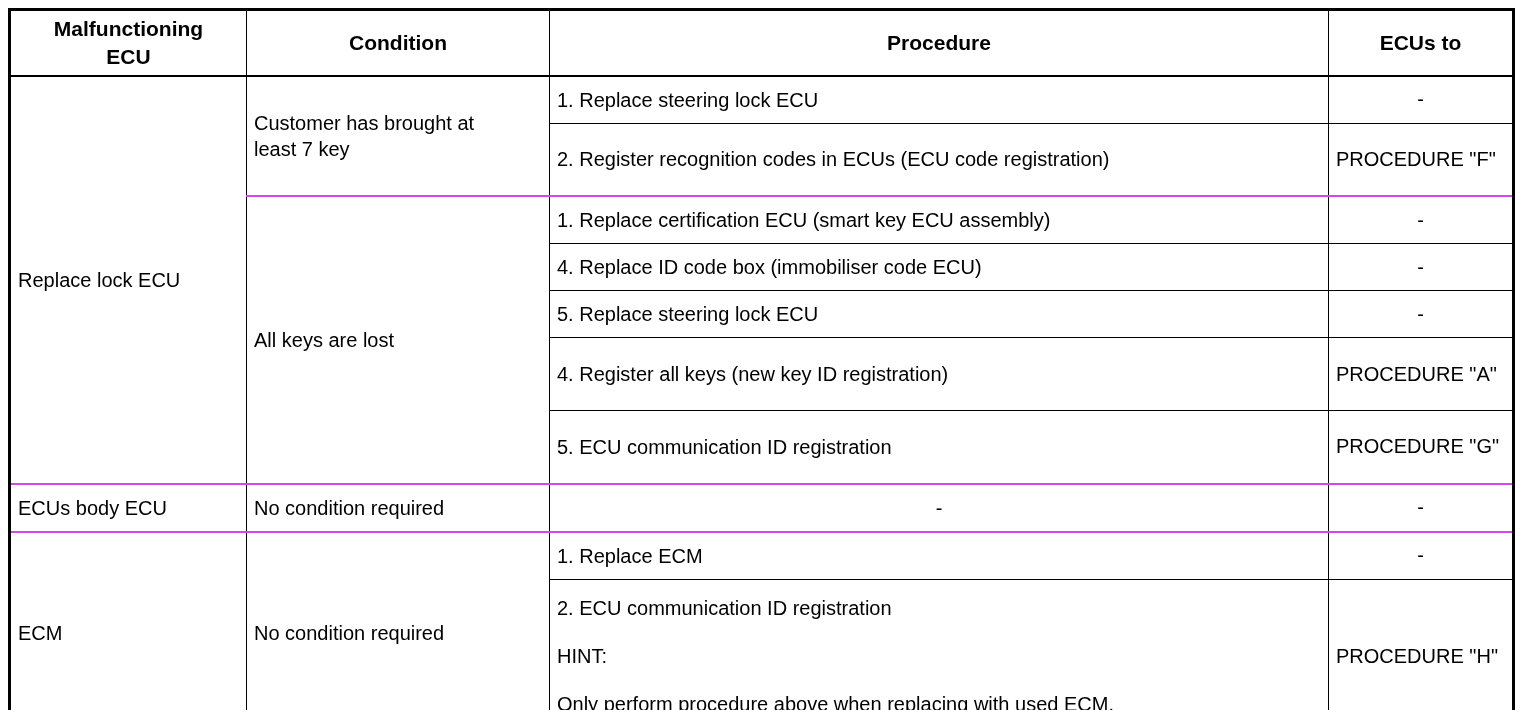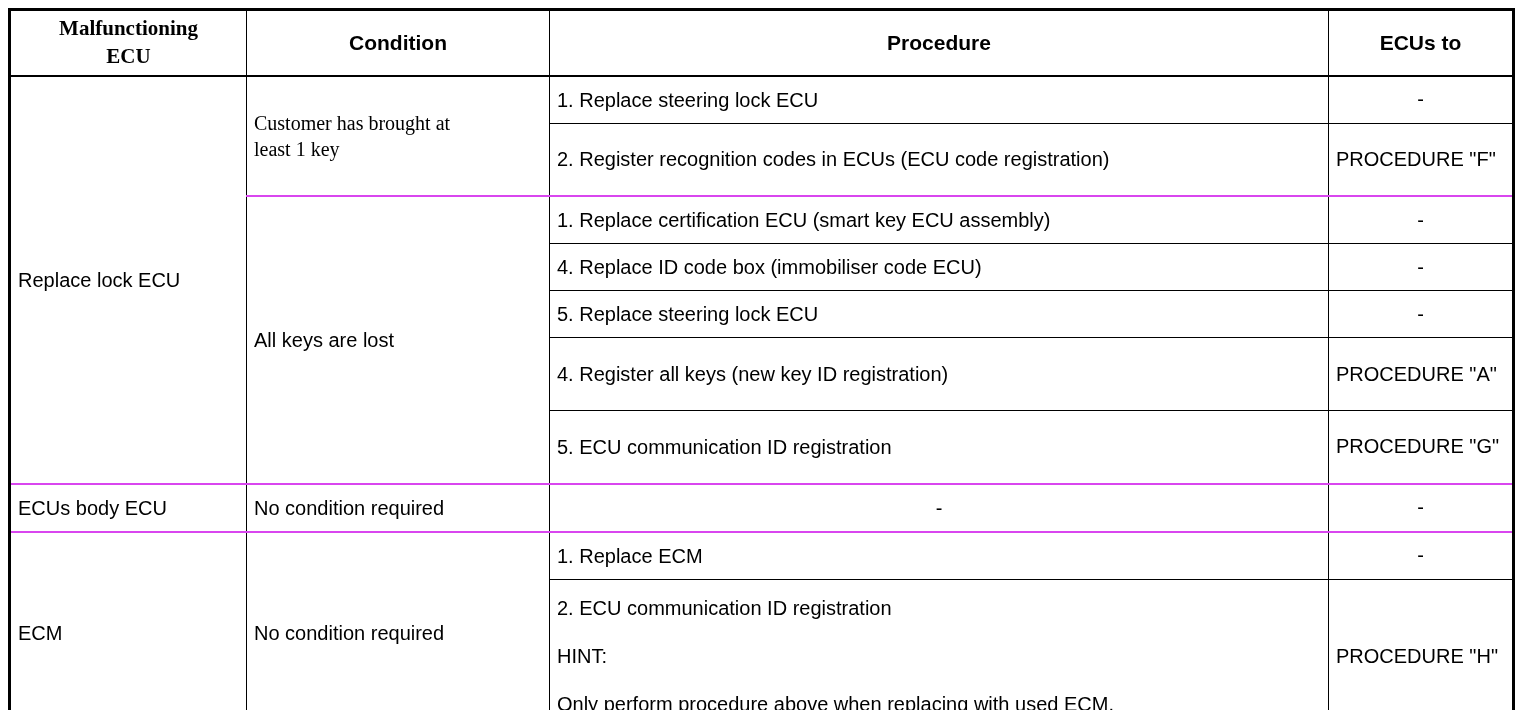--- a/index.html
+++ b/index.html
@@ -40,21 +40,21 @@
   .ecu-table thead th {
     font-weight: bold;
     text-align: center;
     font-size: 21px;
     border-bottom: 2px solid #000000;
     padding: 2px 4px;
   }
   
   tr.sep td { border-top: 2px solid #d946ef; }
 
-  .pre { white-space: pre-line; font-family: Liberation Serif, serif; }
+  .pre { white-space: pre-line; }
   .center { text-align: center; padding: 2px 4px; }
   .ref-cell { padding: 2px 5px; line-height: 1.25; }
   .multiline { white-space: pre-line; line-height: 1.2; }
 
   
   tr.h66  { height: 66px; }
   tr.h43  { height: 43px; }
   tr.h73  { height: 73px; }
   tr.h41  { height: 41px; }
   tr.h155 { height: 155px; }
@@ -77,21 +77,21 @@
         <th>Condition</th>
         <th>Procedure</th>
         <th>ECUs to</th>
       </tr>
     </thead>
     <tbody>
 
       <tr class="h43">
         <td rowspan="7">Replace lock ECU</td>
         <td rowspan="2" class="pre">Customer has brought at
-least 1 key</td>
+least 7 key</td>
         <td>1. Replace steering lock ECU</td>
         <td class="ref-cell center">-</td>
       </tr>
       <tr class="h73">
         <td>2. Register recognition codes in ECUs (ECU code registration)</td>
         <td class="ref-cell">PROCEDURE "F"</td>
       </tr>
 
       <tr class="h43 sep">
         <td rowspan="5">All keys are lost</td>

